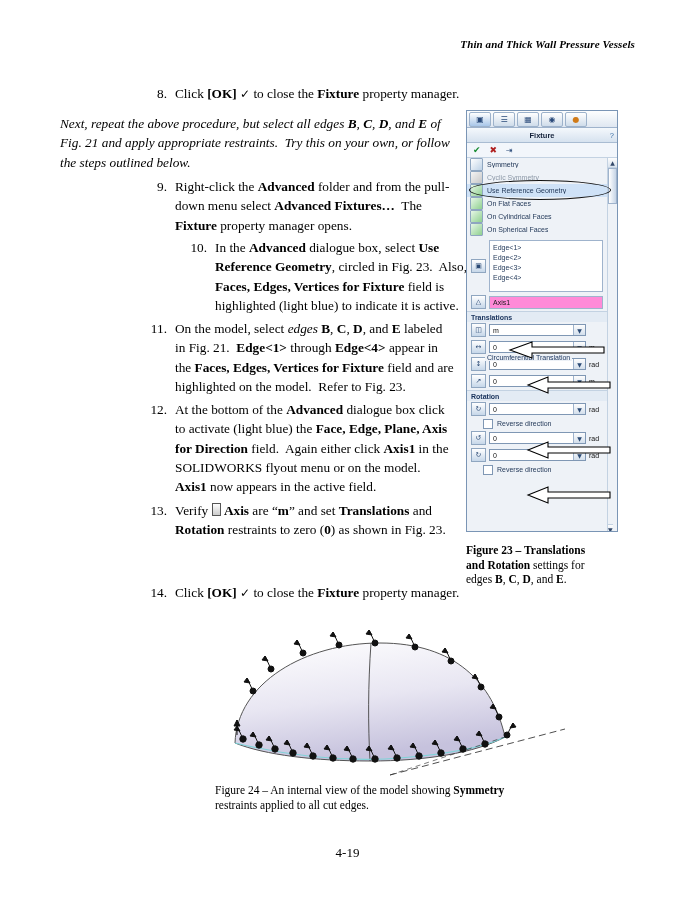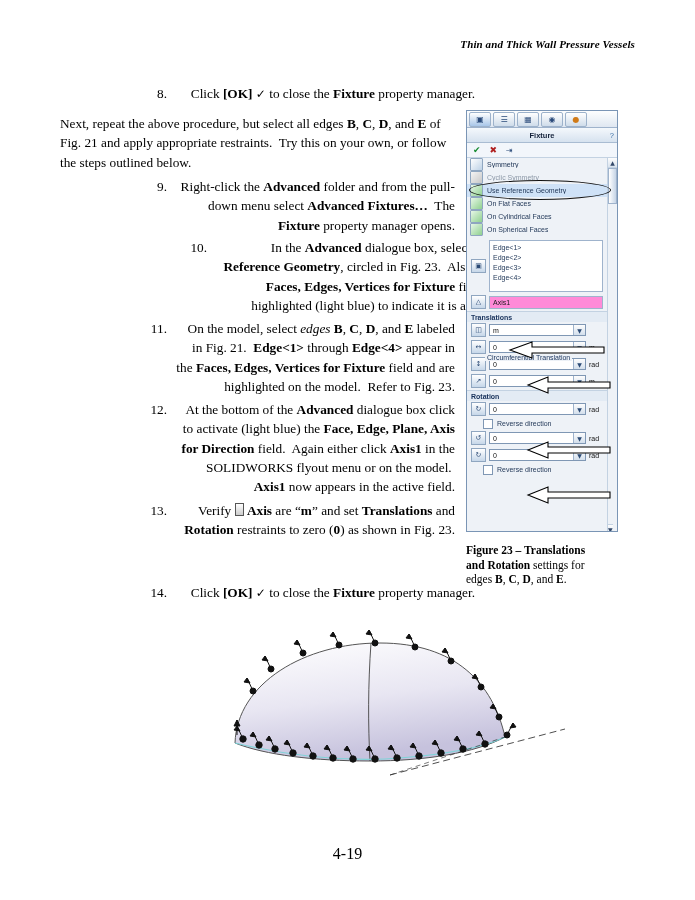--- a/index.html
+++ b/index.html
@@ -49,21 +49,20 @@
   .li .num {
     position: absolute;
     left: 0;
     top: 0;
     width: 22px;
     text-align: right;
   }
   .li .txt {
     display: block;
     margin-left: 30px;
-    text-align: right;
   }
 
   .check {
     font-family: "DejaVu Sans", sans-serif;
     font-size: 12px;
   }
 
   
   .sw-panel {
     position: absolute;
@@ -317,36 +316,36 @@
     left: 175px;
     top: 625px;
     width: 400px;
     height: 160px;
   }
   .pagenum {
     position: absolute;
     left: 0; right: 0;
     top: 845px;
     text-align: center;
-    font-size: 16px;
+    font-size: 13px;
   }
 </style>
 </head>
 <body>
 
 <div class="page">
 
   <div class="running-head">Thin and Thick Wall Pressure Vessels</div>
 
   <div class="li" style="left:145px; top:84px; width:330px;">
     <span class="num">8.</span>
     <span class="txt">Click <b>[OK]</b> <span class="check">✓</span> to close the <b>Fixture</b> property manager.</span>
   </div>
 
-  <div class="body-text" style="left:60px; top:114px; width:390px;">
+  <div class="body-text" style="left:60px; top:114px; width:390px;font-style:italic;">
     Next, repeat the above procedure, but select all edges <b>B</b>, <b>C</b>, <b>D</b>, and <b>E</b> of Fig. 21 and apply appropriate restraints.&nbsp; Try this on your own, or follow the steps outlined below.
   </div>
 
   <div class="li" style="left:145px; top:177px; width:310px;">
     <span class="num">9.</span>
     <span class="txt">Right-click the <b>Advanced</b> folder and from the pull-down menu select <b>Advanced Fixtures…</b>&nbsp; The <b>Fixture</b> property manager opens.</span>
   </div>
 
   <div class="li" style="left:145px; top:238px; width:310px;margin-left:40px;">
     <span class="num">10.</span>
@@ -694,16 +693,20 @@
           <polygon points="-6,-13 -3,-8 -9,-9"></polygon>
         </g>
       <g transform="translate(332,110)">
           <line x1="0" y1="0" x2="6" y2="-12"></line>
           <circle cx="0" cy="0" r="3"></circle>
           <polygon points="6,-12 3,-7 9,-8"></polygon>
         </g>
     </g>
   </svg>
 
+  <div class="fig-cap" style="left:215px; top:783px; width:330px;">
+    <span>Figure 24 – An internal view of the model showing </span><b>Symmetry</b><br>
+    <span>restraints applied to all cut edges.</span>
+  </div>
 
   <div class="pagenum">4-19</div>
 
 </div>
 
 </body></html>

